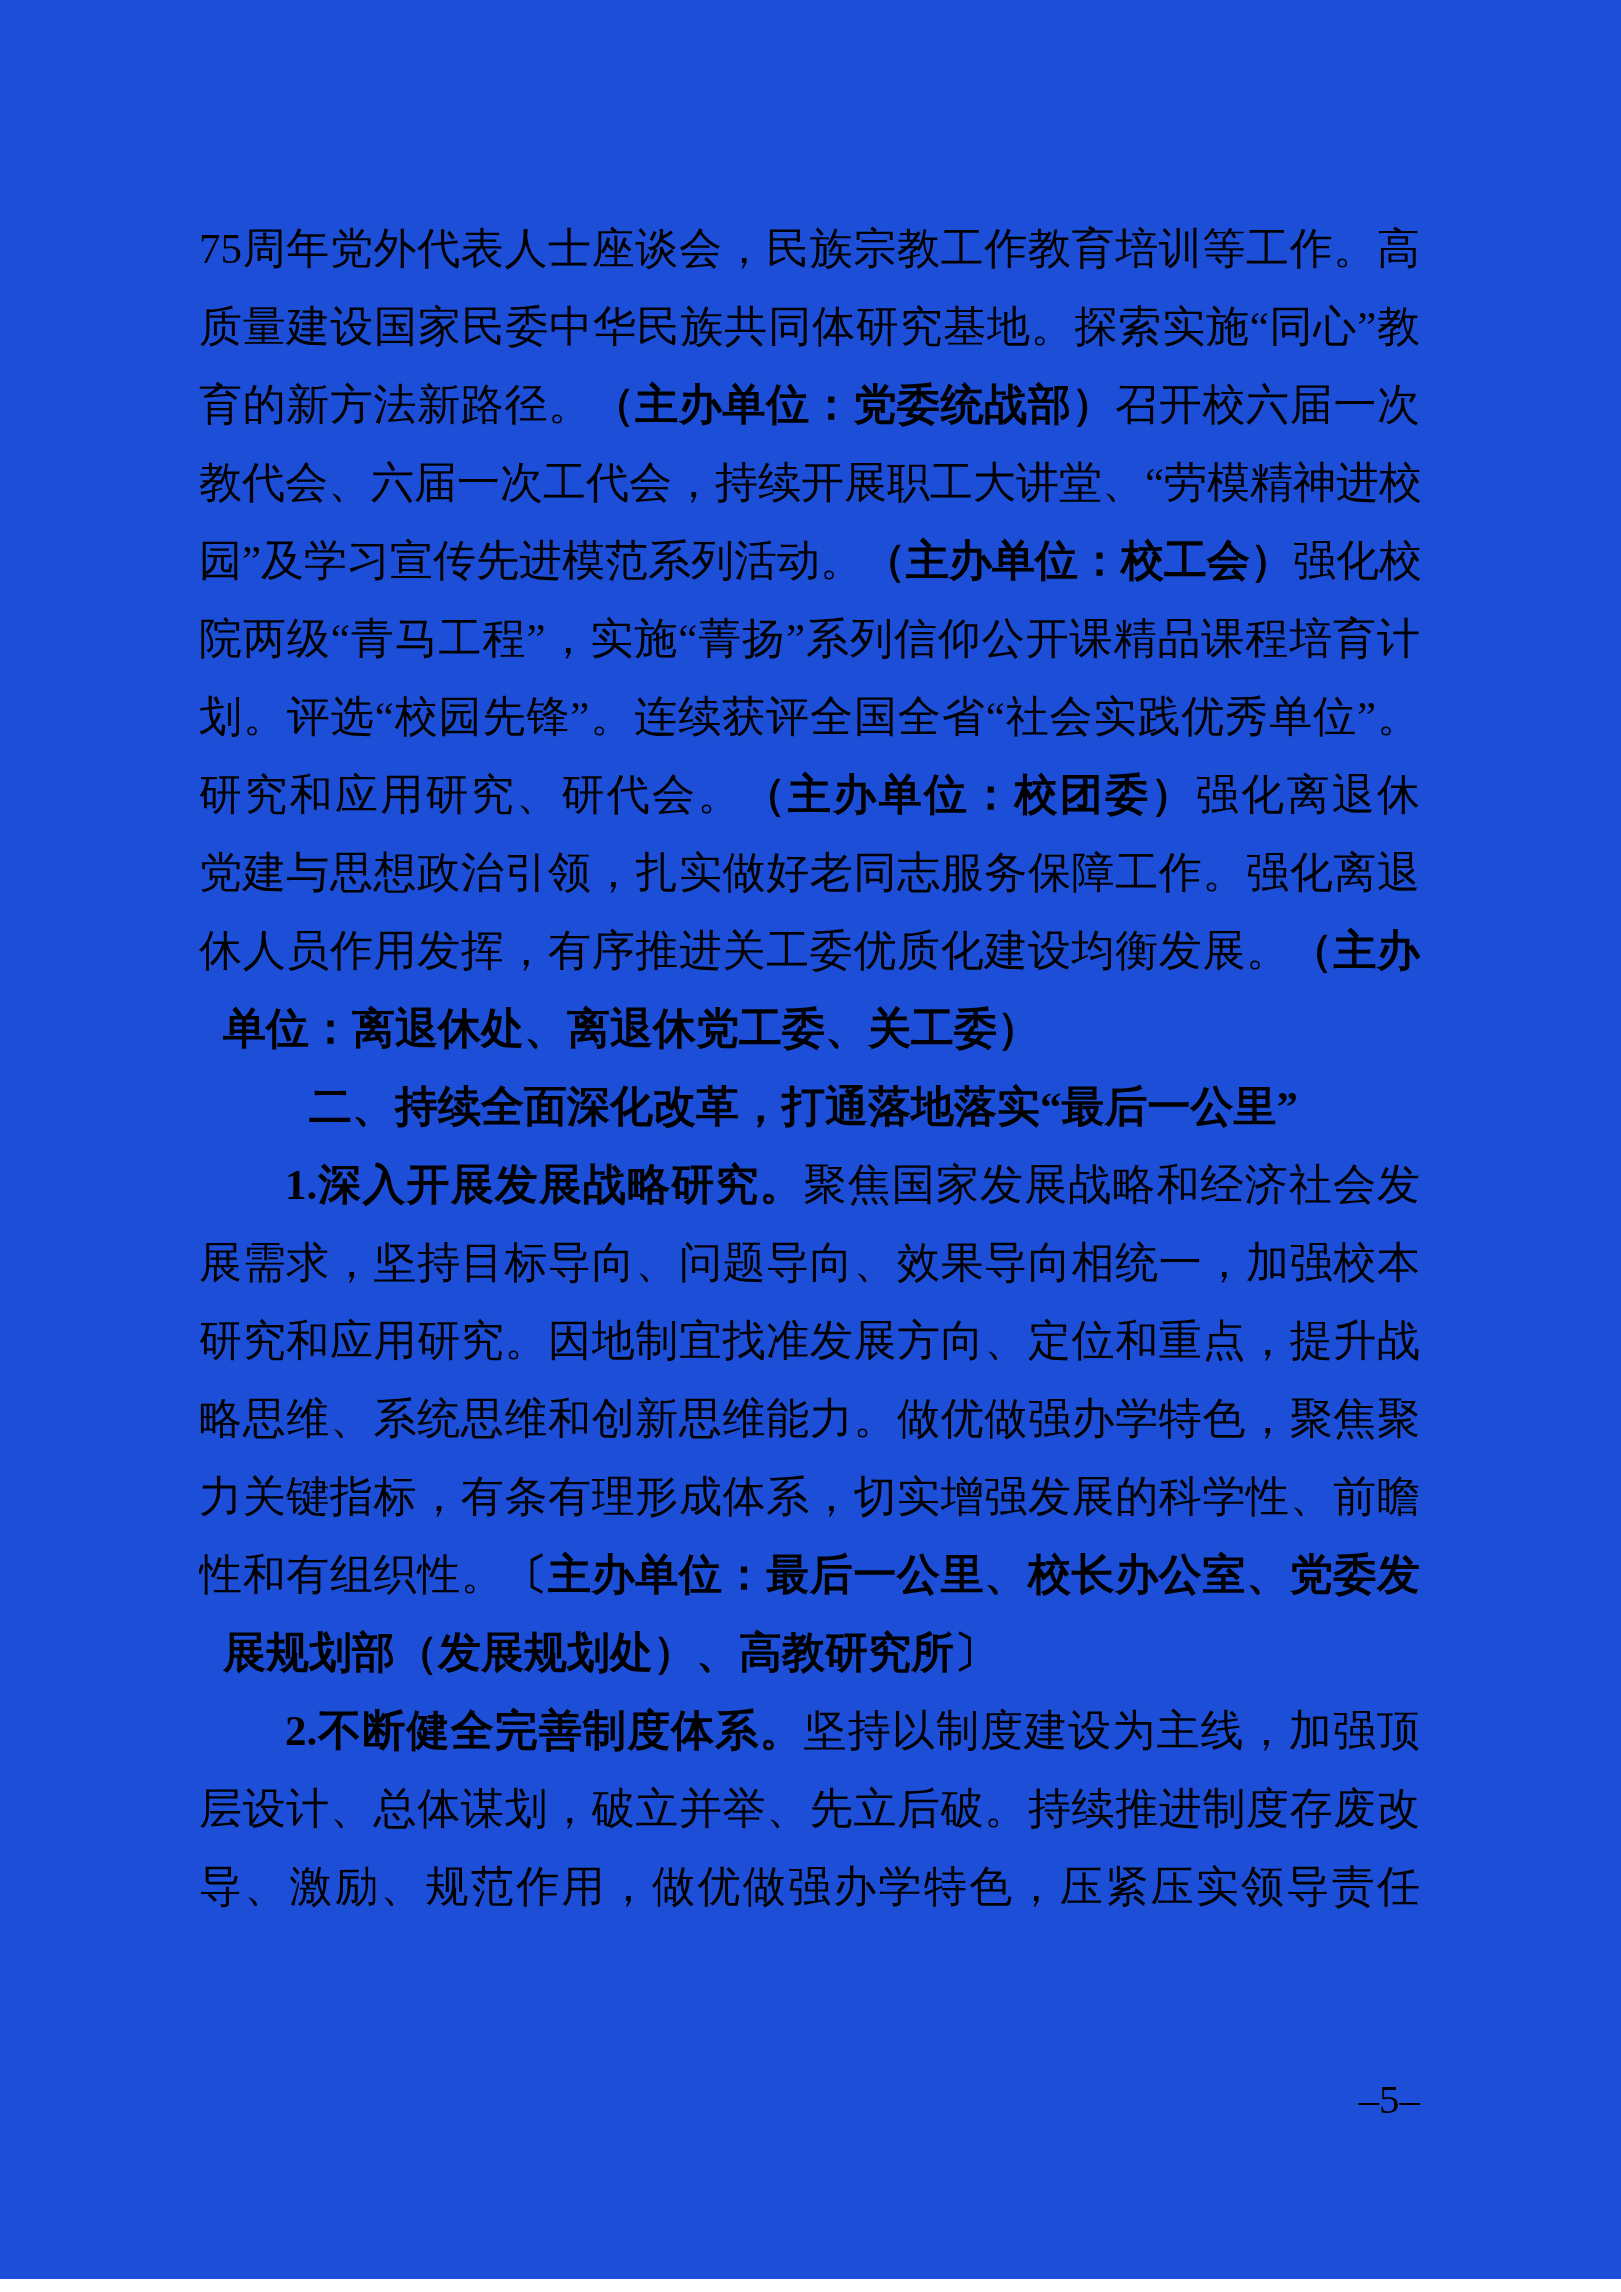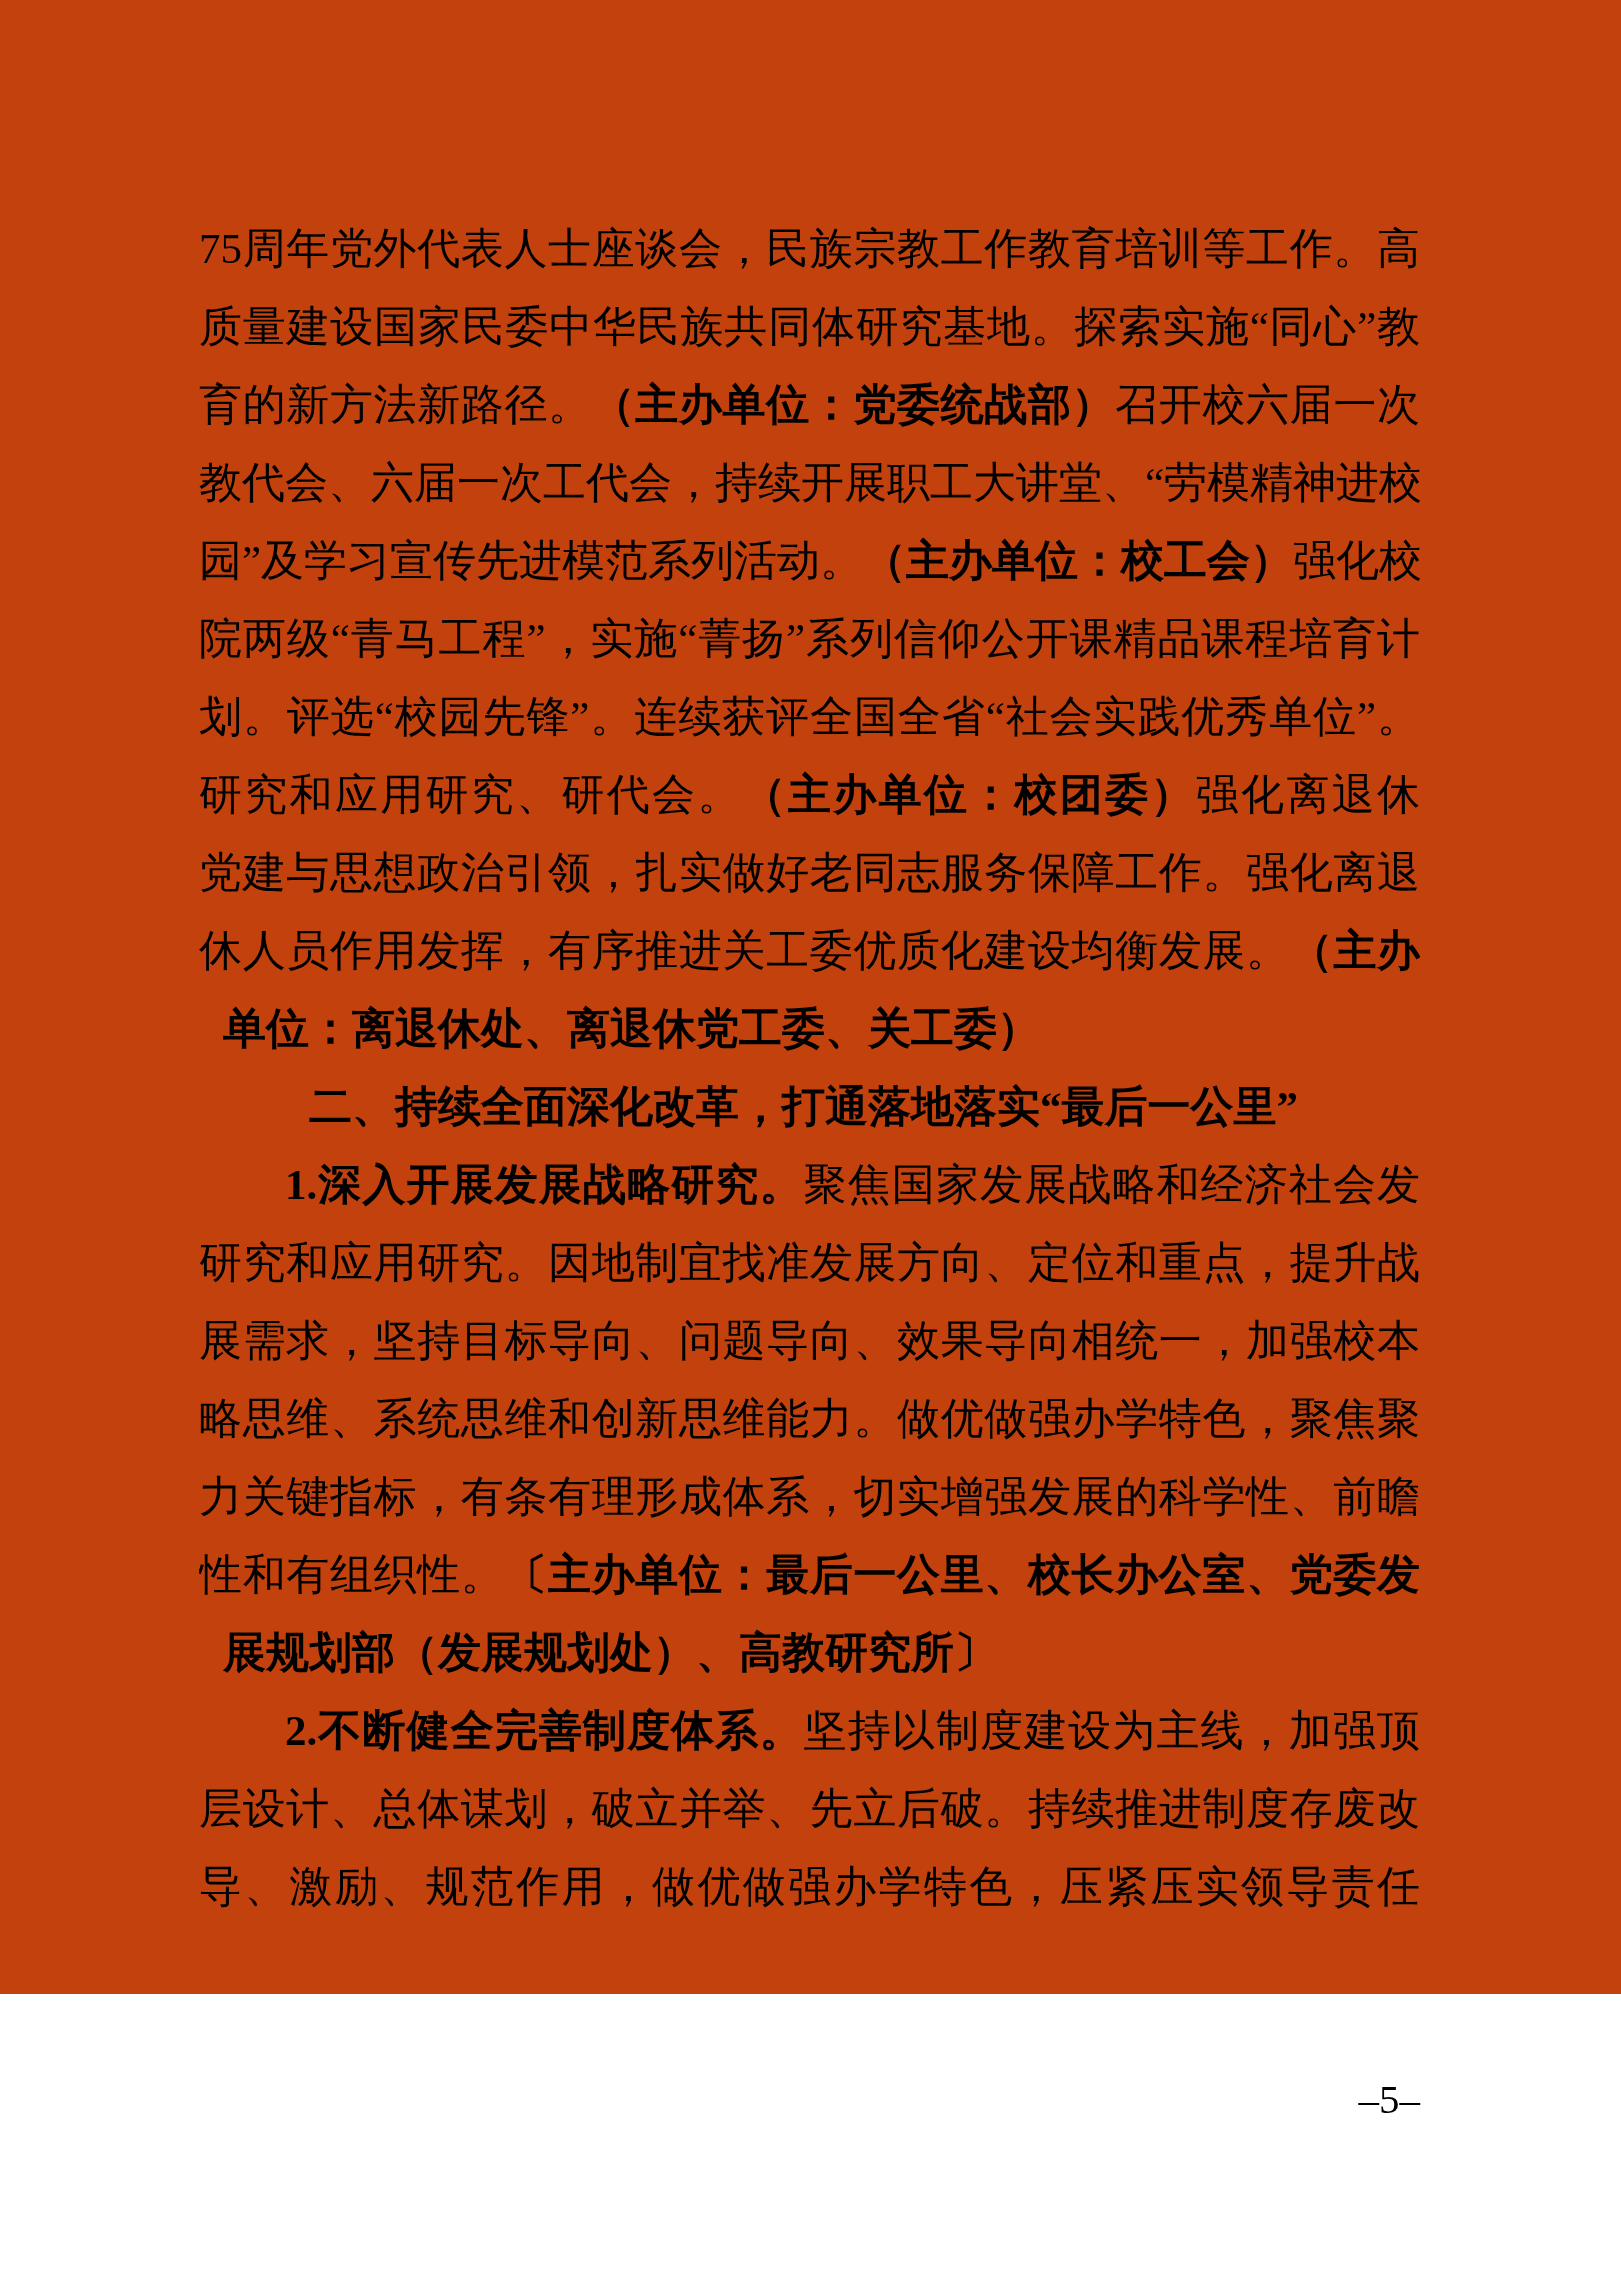--- a/index.html
+++ b/index.html
@@ -12,22 +12,22 @@
     height: 2293px;
     position: relative;
     font-family: "Liberation Serif", "DejaVu Serif", serif;
     color: #000000;
     overflow: hidden;
   }
   .page {
     position: absolute;
     left: 0; top: 0;
     width: 1621px;
-    height: 1994px;
-    background: #c2410c;
+    height: 2279px;
+    background: #1d4ed8;
   }
   .body-text {
     position: absolute;
     left: 199px;
     top: 210px;
     width: 1221px;
   }
   .line {
     height: 78px;
     line-height: 78px;
@@ -73,22 +73,22 @@
       <div class="line"><span>教代会、六届一次工代会，持续开展职工大讲堂、“劳模精神进校</span></div>
       <div class="line"><span>园”及学习宣传先进模范系列活动。</span><span class="bold">（主办单位：校工会）</span><span>强化校</span></div>
       <div class="line"><span>院两级“青马工程”，实施“菁扬”系列信仰公开课精品课程培育计</span></div>
       <div class="line"><span>划。评选“校园先锋”。连续获评全国全省“社会实践优秀单位”。</span></div>
       <div class="line"><span>研究和应用研究、研代会。</span><span class="bold">（主办单位：校团委）</span><span>强化离退休</span></div>
       <div class="line"><span>党建与思想政治引领，扎实做好老同志服务保障工作。强化离退</span></div>
       <div class="line"><span>休人员作用发挥，有序推进关工委优质化建设均衡发展。</span><span class="bold">（主办</span></div>
       <div class="line end"><span class="bold">单位：离退休处、离退休党工委、关工委）</span></div>
       <div class="line end indent"><span class="bold">二、持续全面深化改革，打通落地落实“最后一公里”</span></div>
       <div class="line indent"><span class="bold">1.深入开展发展战略研究。</span><span>聚焦国家发展战略和经济社会发</span></div>
+      <div class="line"><span>展需求，坚持目标导向、问题导向、效果导向相统一，加强校本</span></div>
       <div class="line"><span>研究和应用研究。因地制宜找准发展方向、定位和重点，提升战</span></div>
-      <div class="line"><span>展需求，坚持目标导向、问题导向、效果导向相统一，加强校本</span></div>
       <div class="line"><span>略思维、系统思维和创新思维能力。做优做强办学特色，聚焦聚</span></div>
       <div class="line"><span>力关键指标，有条有理形成体系，切实增强发展的科学性、前瞻</span></div>
       <div class="line"><span>性和有组织性。</span><span class="bold">〔主办单位：最后一公里、校长办公室、党委发</span></div>
       <div class="line end"><span class="bold">展规划部（发展规划处）、高教研究所〕</span></div>
       <div class="line indent"><span class="bold">2.不断健全完善制度体系。</span><span>坚持以制度建设为主线，加强顶</span></div>
       <div class="line"><span>层设计、总体谋划，破立并举、先立后破。持续推进制度存废改</span></div>
       <div class="line"><span>导、激励、规范作用，做优做强办学特色，压紧压实领导责任</span></div>
     </div>
   <div class="page-number">–5–</div>
 </div>

